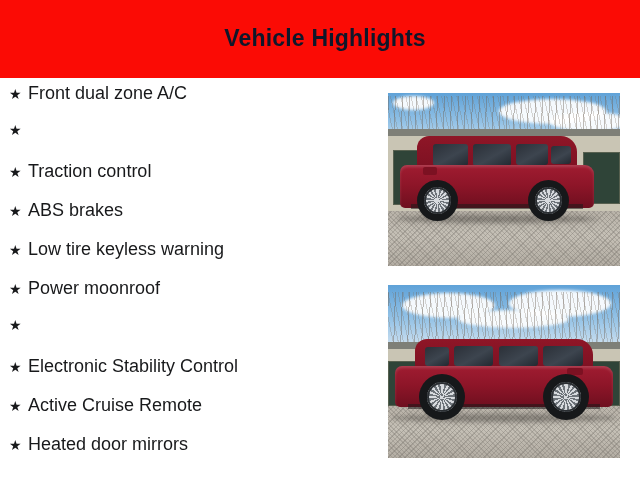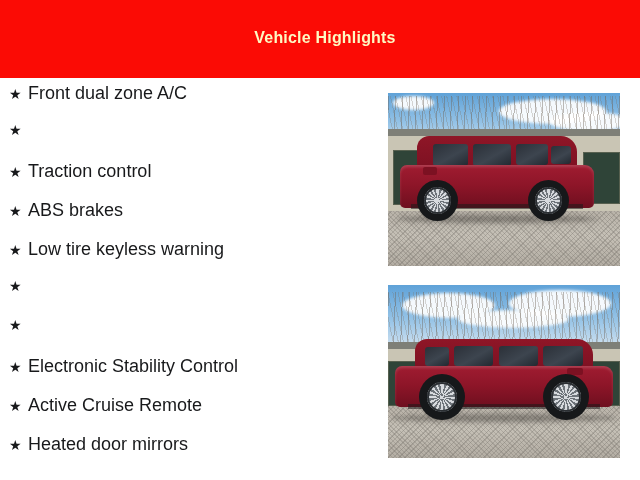--- a/index.html
+++ b/index.html
@@ -29,22 +29,22 @@
     width: 100%;
     height: 78px;
     background: #fb0b05;
     display: flex;
     align-items: center;
     justify-content: center;
     flex: 0 0 auto;
     box-sizing: border-box;
   }
   .header-title {
-    color: #fef9c3;
-    font-size: 16px;
+    color: #0f172a;
+    font-size: 23px;
     font-weight: bold;
     letter-spacing: 0.2px;
     font-family: "Liberation Sans", "DejaVu Sans", sans-serif;
     line-height: 1;
     padding-bottom: 2px;
     margin-left: 10px;
   }
 
   
   .body-area {
@@ -266,20 +266,21 @@
           <span class="feature-label">ABS brakes</span>
         </li>
 
         <li class="feature-item">
           <span class="feature-star">★</span>
           <span class="feature-label">Low tire keyless warning</span>
         </li>
 
         <li class="feature-item">
           <span class="feature-star">★</span>
+          <span class="feature-label">Power moonroof</span>
         </li>
 
         <li class="feature-item">
           <span class="feature-star">★</span>
         </li>
 
         <li class="feature-item">
           <span class="feature-star">★</span>
           <span class="feature-label">Electronic Stability Control</span>
         </li>

